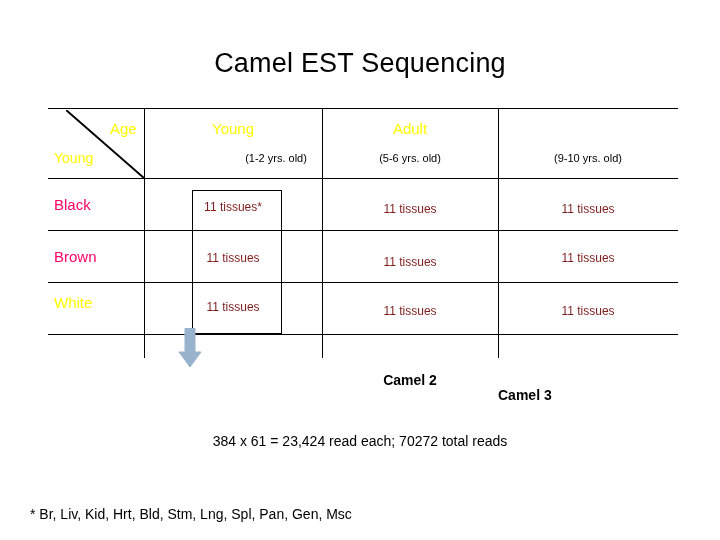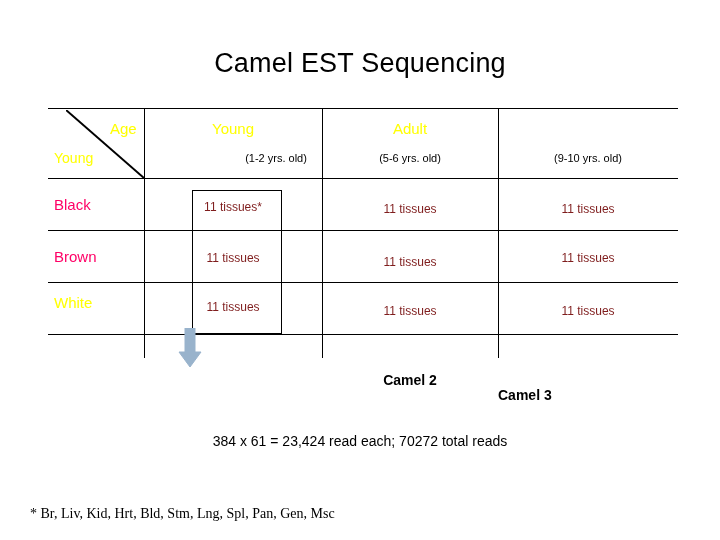--- a/index.html
+++ b/index.html
@@ -155,21 +155,20 @@
     width: 720px;
     text-align: center;
     font-size: 14px;
     color: #000000;
   }
   .footnote2 {
     position: absolute;
     left: 30px; top: 506px;
     font-size: 14px;
     color: #000000;
-    font-family: Liberation Serif, serif;
   }
 </style>
 </head>
 <body>
 
 <div class="slide">
 
   <div class="title">Camel EST Sequencing</div>
 
   <div class="table">

